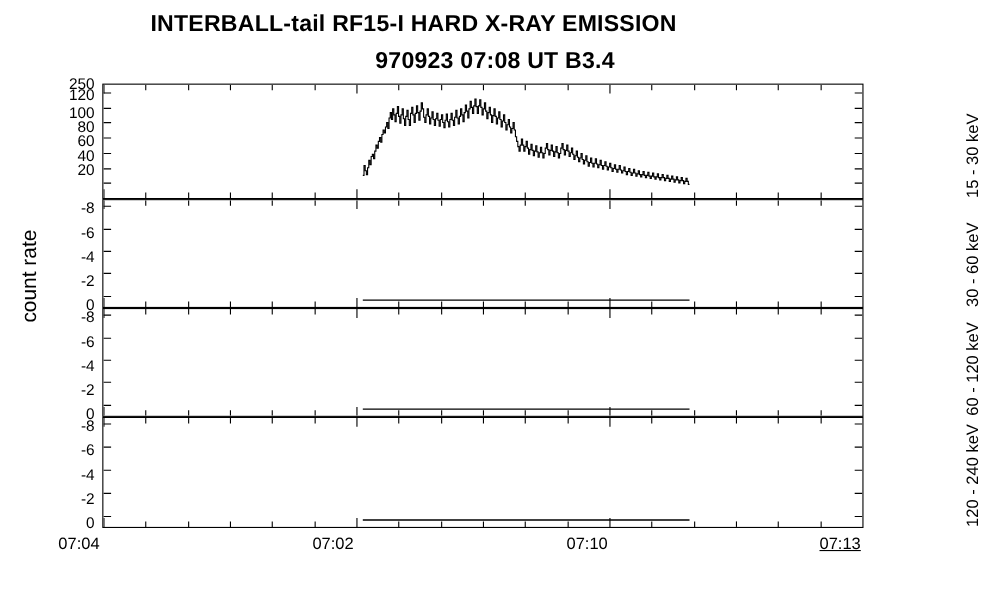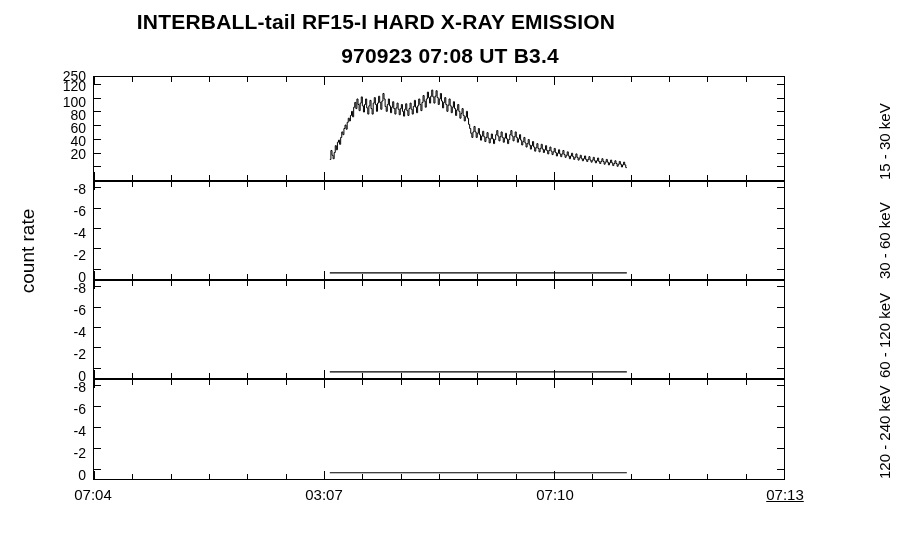--- a/index.html
+++ b/index.html
@@ -10,21 +10,21 @@
   .ylabel{position:absolute;left:-52px;top:240px;width:160px;text-align:center;font-size:19px;transform:rotate(-90deg);}
   .xlabel{position:absolute;left:0;top:512px;width:900px;text-align:center;font-size:16px;}
   .plots{position:absolute;left:93px;top:76px;width:692px;height:404px;}
   .panel{position:absolute;left:0;width:692px;border:1px solid #000;box-sizing:border-box;}
   .p1{top:0;height:105px;}
   .p2{top:105px;height:99px;}
   .p3{top:204px;height:99px;}
   .p4{top:303px;height:101px;}
   .ytl{position:absolute;right:0;font-size:14px;text-align:right;white-space:nowrap;}
   .ylabels{position:absolute;width:46px;}
-  .xtl{position:absolute;font-size:15px;text-align:center;width:80px;}
+  .xtl{position:absolute;font-size:15px;width:80px;}
   .rightlab{position:absolute;font-size:15px;white-space:nowrap;transform:rotate(-90deg);transform-origin:left top;}
   svg{display:block;}
 </style>
 </head>
 <body>
 
 <div id="root">
 
   <div class="title1">INTERBALL-tail  RF15-I  HARD  X-RAY  EMISSION</div>
   <div class="title2">970923     07:08 UT     B3.4</div>
@@ -64,21 +64,21 @@
     <div class="ytl" style="top:66px;width:46px;">-2</div>
     <div class="ytl" style="top:88px;width:46px;">0</div>
   </div>
 
   <div class="rightlab" style="left:876px;top:180px;">15 - 30 keV</div>
   <div class="rightlab" style="left:876px;top:279px;">30 - 60 keV</div>
   <div class="rightlab" style="left:876px;top:378px;">60 - 120 keV</div>
   <div class="rightlab" style="left:876px;top:479px;">120 - 240 keV</div>
 
   <div class="xtl" style="left:53px;top:486px;">07:04</div>
-  <div class="xtl" style="left:284px;top:486px;">03:07</div>
+  <div class="xtl" style="left:284px;top:486px;">07:02</div>
   <div class="xtl" style="left:515px;top:486px;">07:10</div>
   <div class="xtl" style="left:745px;top:486px;text-decoration:underline;">07:13</div>
 
   <div class="plots">
 
     <div class="panel p1">
       <svg id="svg1" width="690" height="103" viewBox="0 0 690 103">
           <line x1="0.5" y1="0" x2="0.5" y2="8" stroke="#000" stroke-width="1"></line>
           <line x1="0.5" y1="103" x2="0.5" y2="95" stroke="#000" stroke-width="1"></line>
           <line x1="38.5" y1="0" x2="38.5" y2="5" stroke="#000" stroke-width="1"></line>

